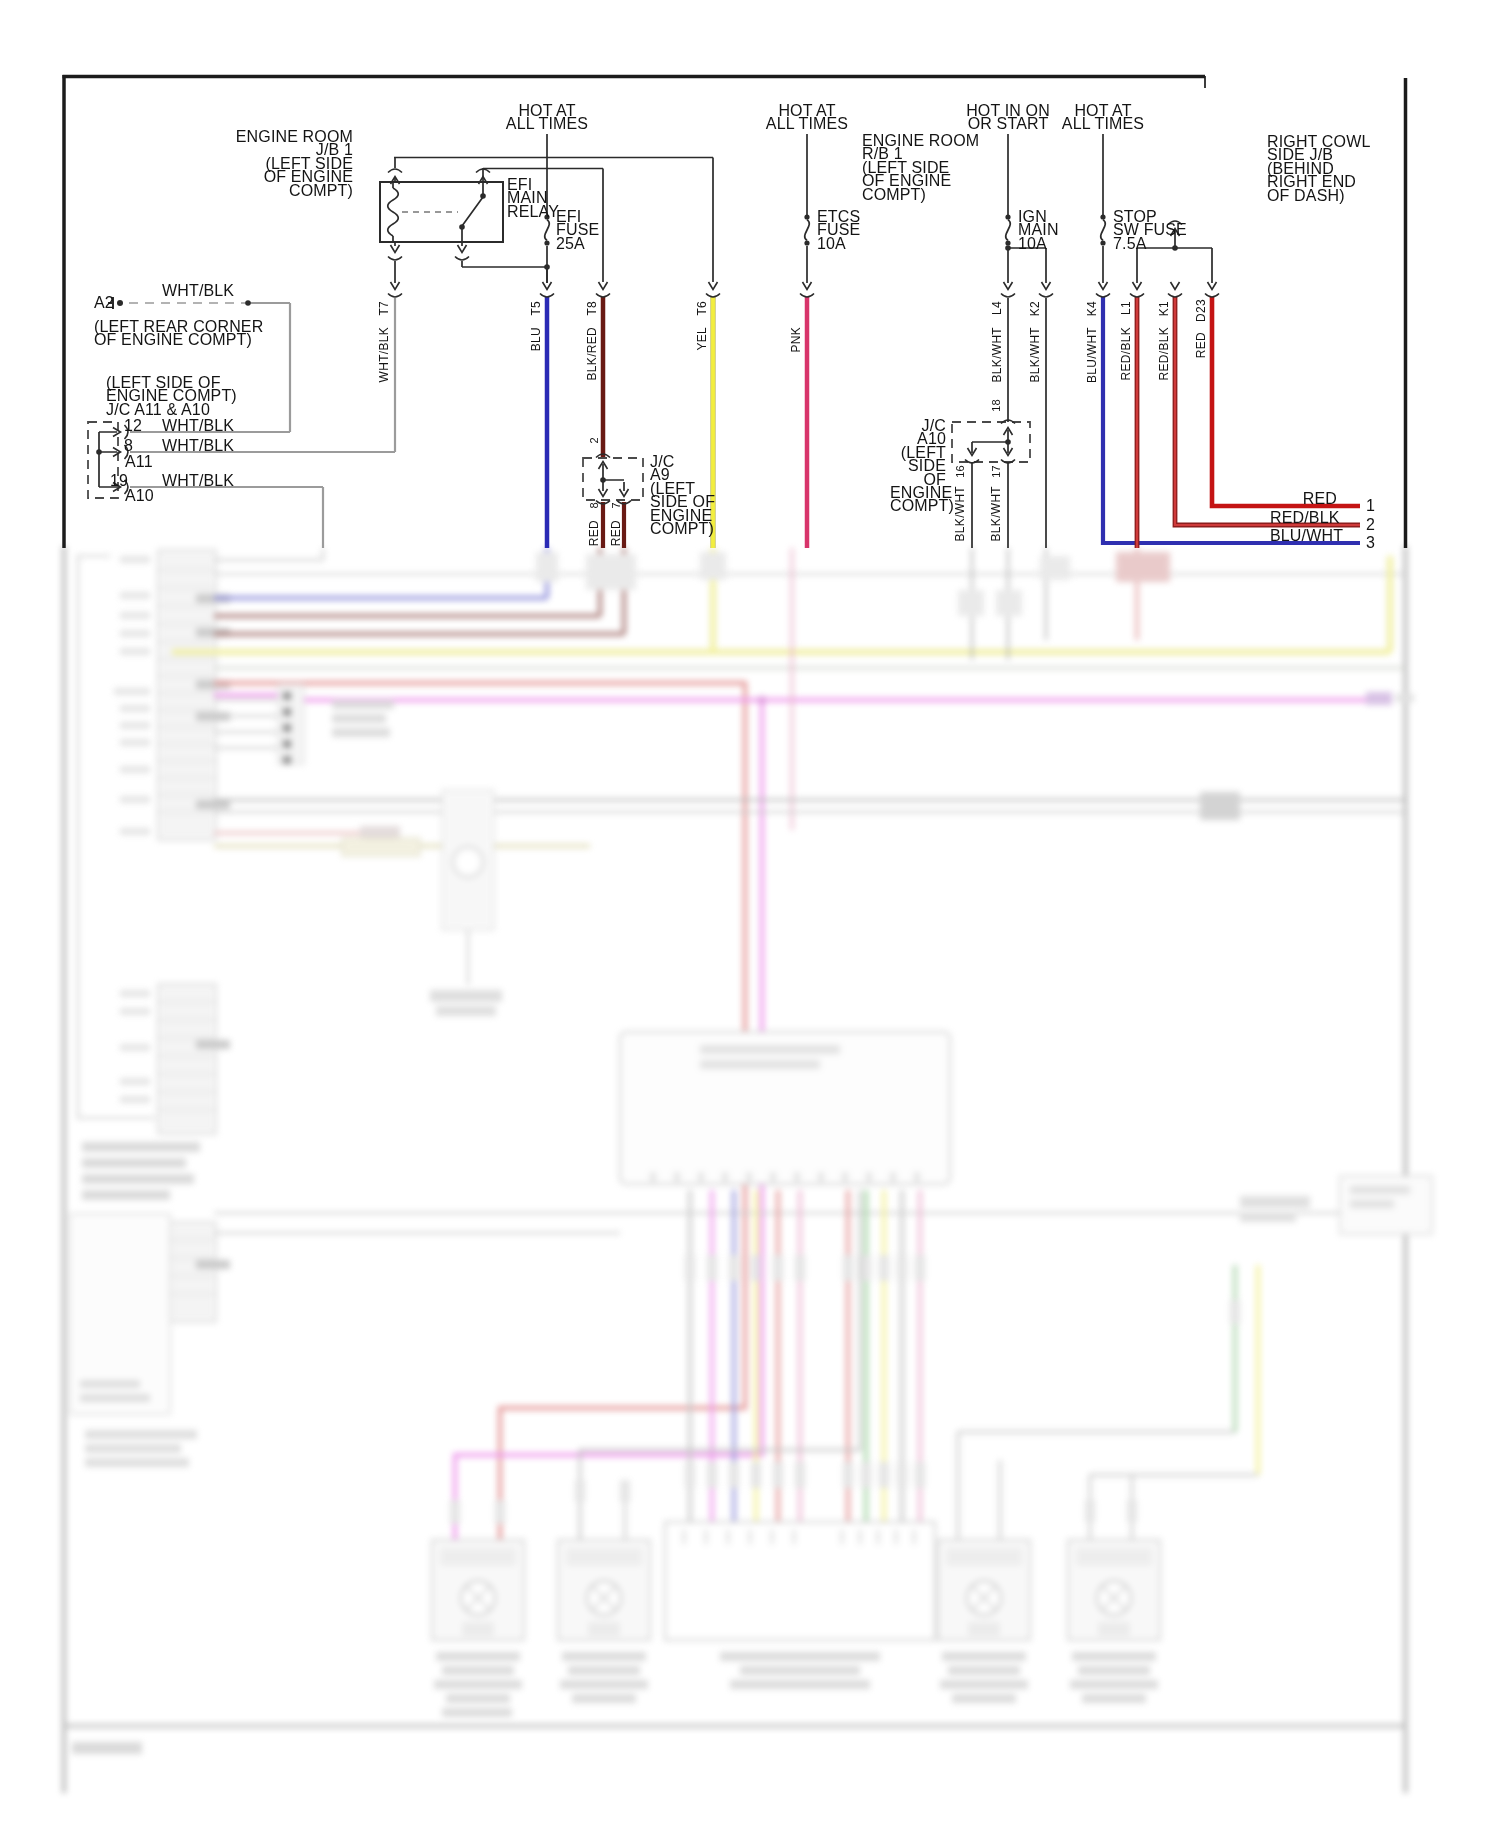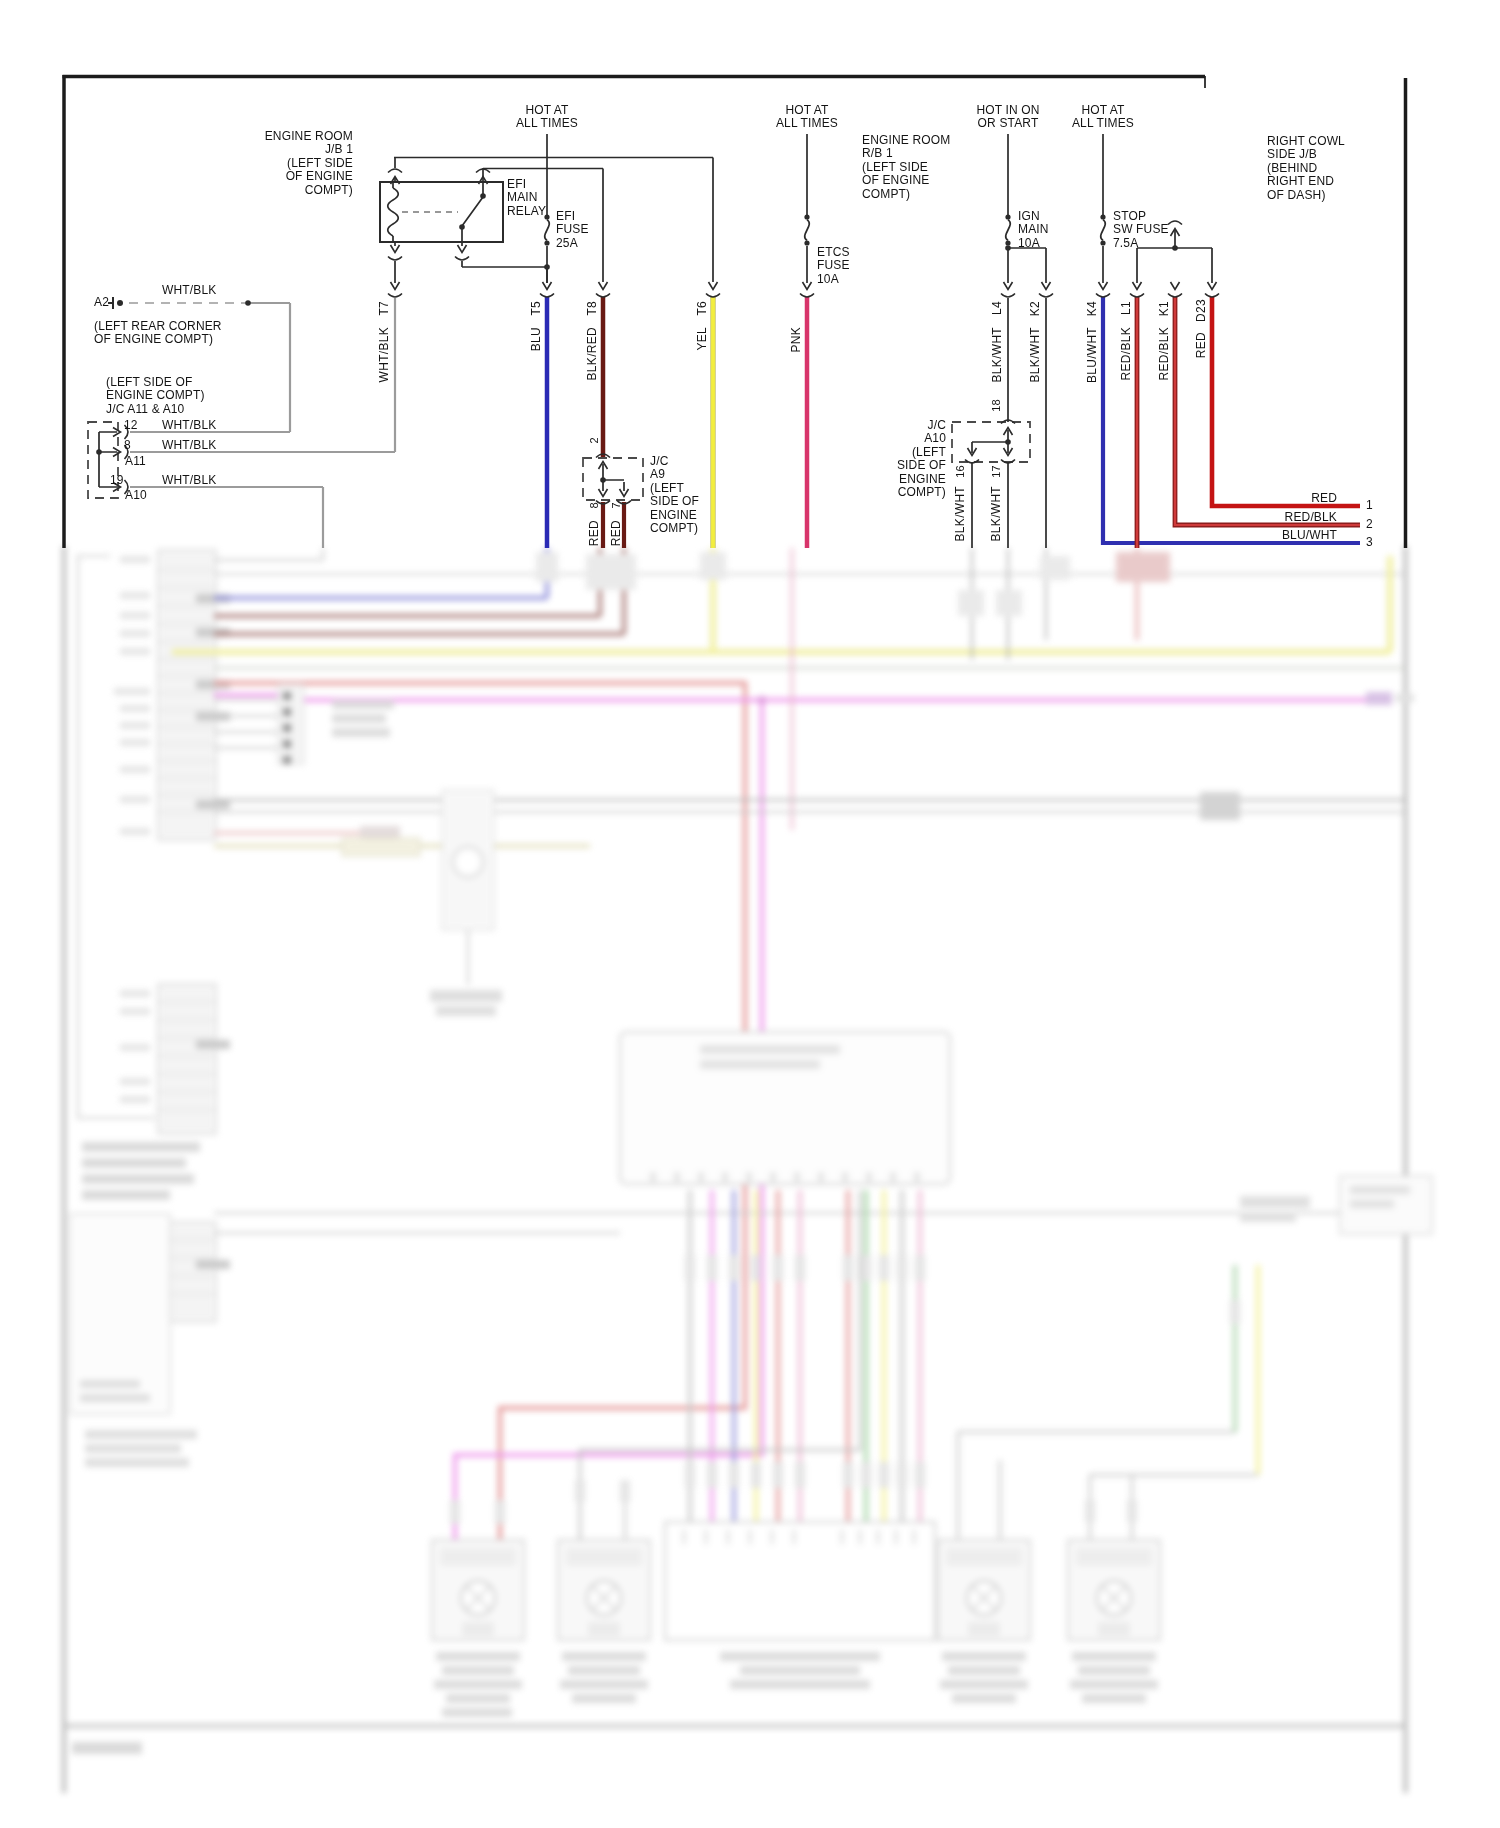--- a/index.html
+++ b/index.html
@@ -1,18 +1,18 @@
 <!DOCTYPE html>
 <html><head>
 <meta charset="utf-8">
 <style>
   html,body{margin:0;padding:0;background:#fff;}
   .stage{position:relative;width:1500px;height:1828px;background:#ffffff;overflow:hidden;
          font-family:"Liberation Sans",sans-serif;color:#141414;}
-  .t{position:absolute;font-size:12px;line-height:13.4px;white-space:pre-line;letter-spacing:.15px;}
+  .t{position:absolute;font-size:16px;line-height:13.4px;white-space:pre-line;letter-spacing:.15px;}
   .tr{text-align:right;}
   .tc{text-align:center;}
   .v{position:absolute;font-size:12px;line-height:12px;white-space:nowrap;
      writing-mode:vertical-rl;transform:rotate(180deg);letter-spacing:.3px;}
   .sm{font-size:11px;}
   svg{position:absolute;left:0;top:0;}
   .blur-wrap{position:absolute;left:0;top:0;width:1500px;height:1828px;
              filter:blur(3px);opacity:.55;}
 </style>
 </head>
@@ -438,21 +438,21 @@
 J/B 1
 (LEFT SIDE
 OF ENGINE
 COMPT)</div>
   <div class="t" style="left:507px;top:178px;">EFI
 MAIN
 RELAY</div>
   <div class="t" style="left:556px;top:210px;">EFI
 FUSE
 25A</div>
-  <div class="t" style="left:817px;top:210px;margin-top:36px;">ETCS
+  <div class="t" style="left:817px;top:210px;">ETCS
 FUSE
 10A</div>
   <div class="t" style="left:862px;top:134px;">ENGINE ROOM
 R/B 1
 (LEFT SIDE
 OF ENGINE
 COMPT)</div>
   <div class="t" style="left:1018px;top:210px;">IGN
 MAIN
 10A</div>

